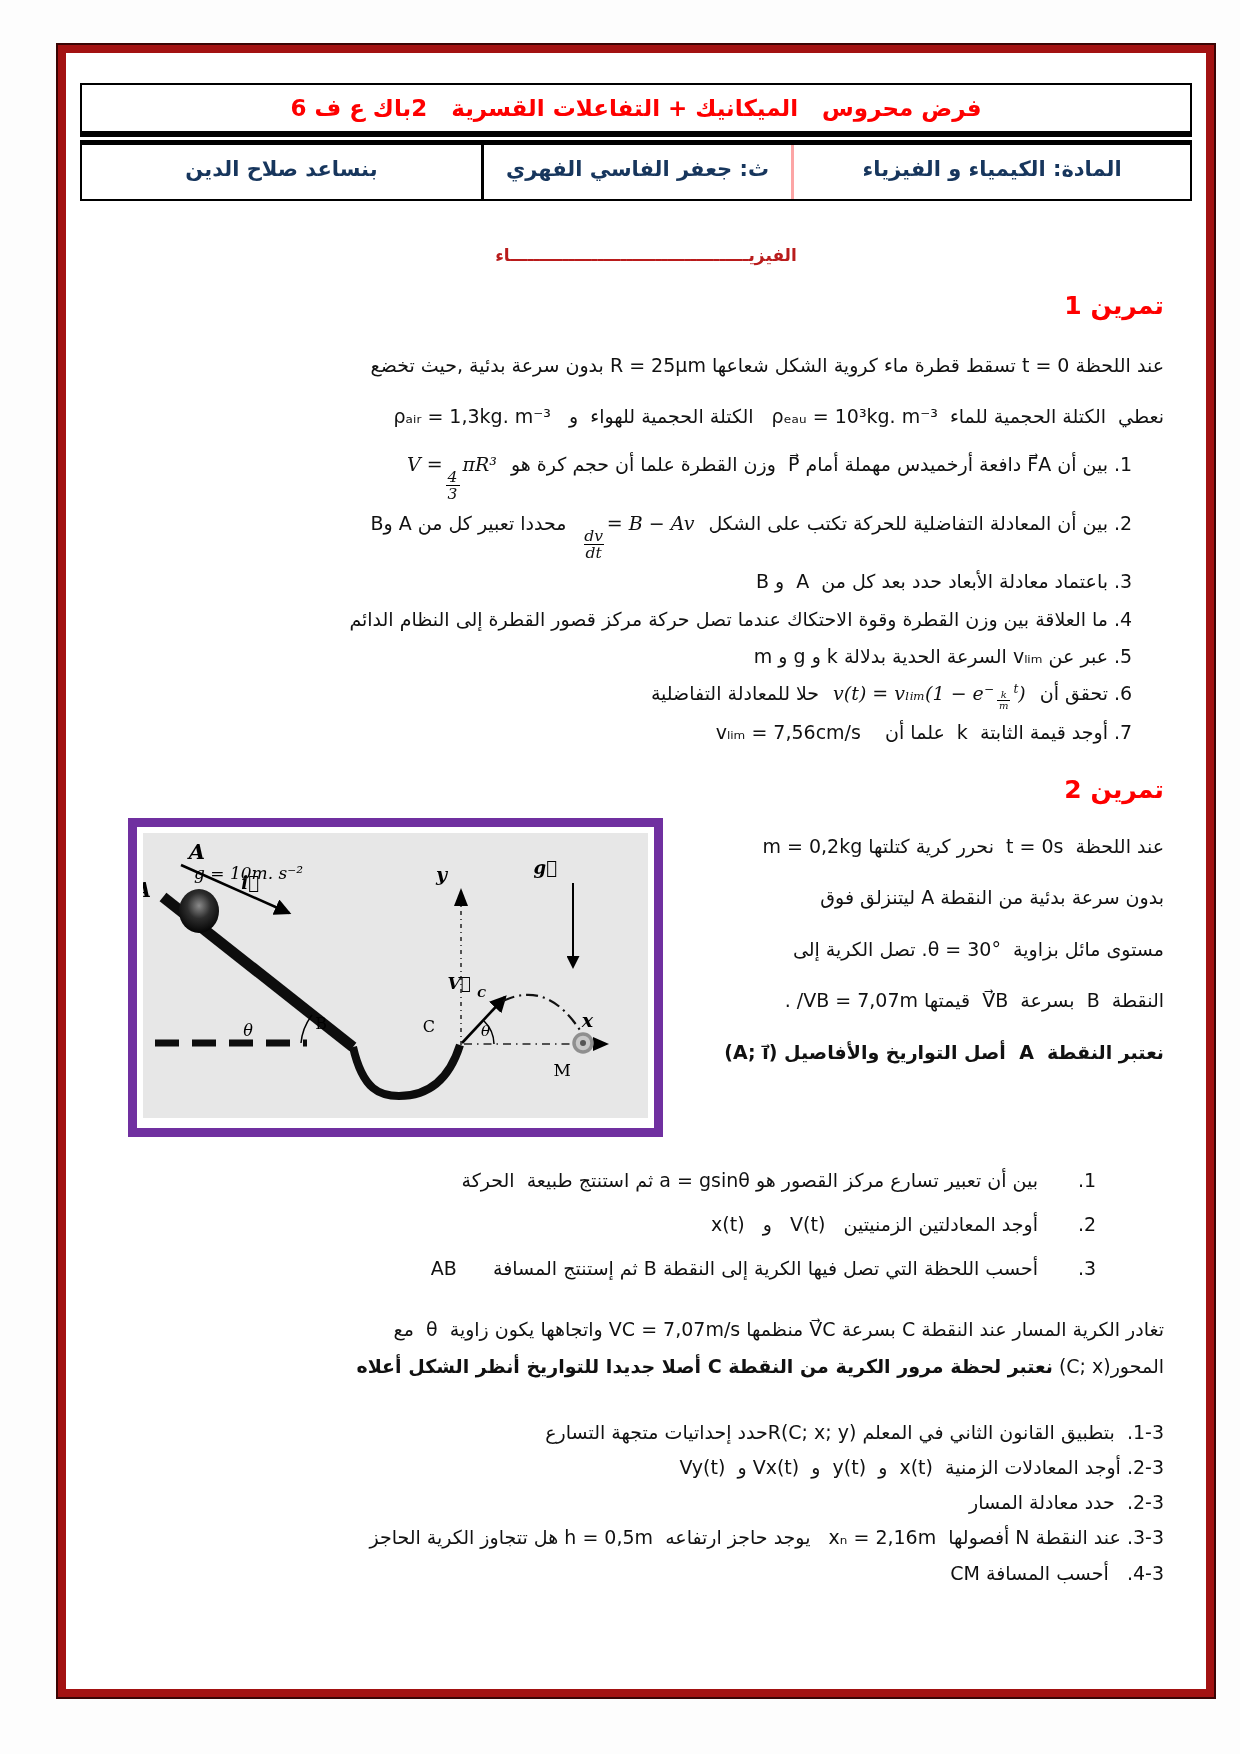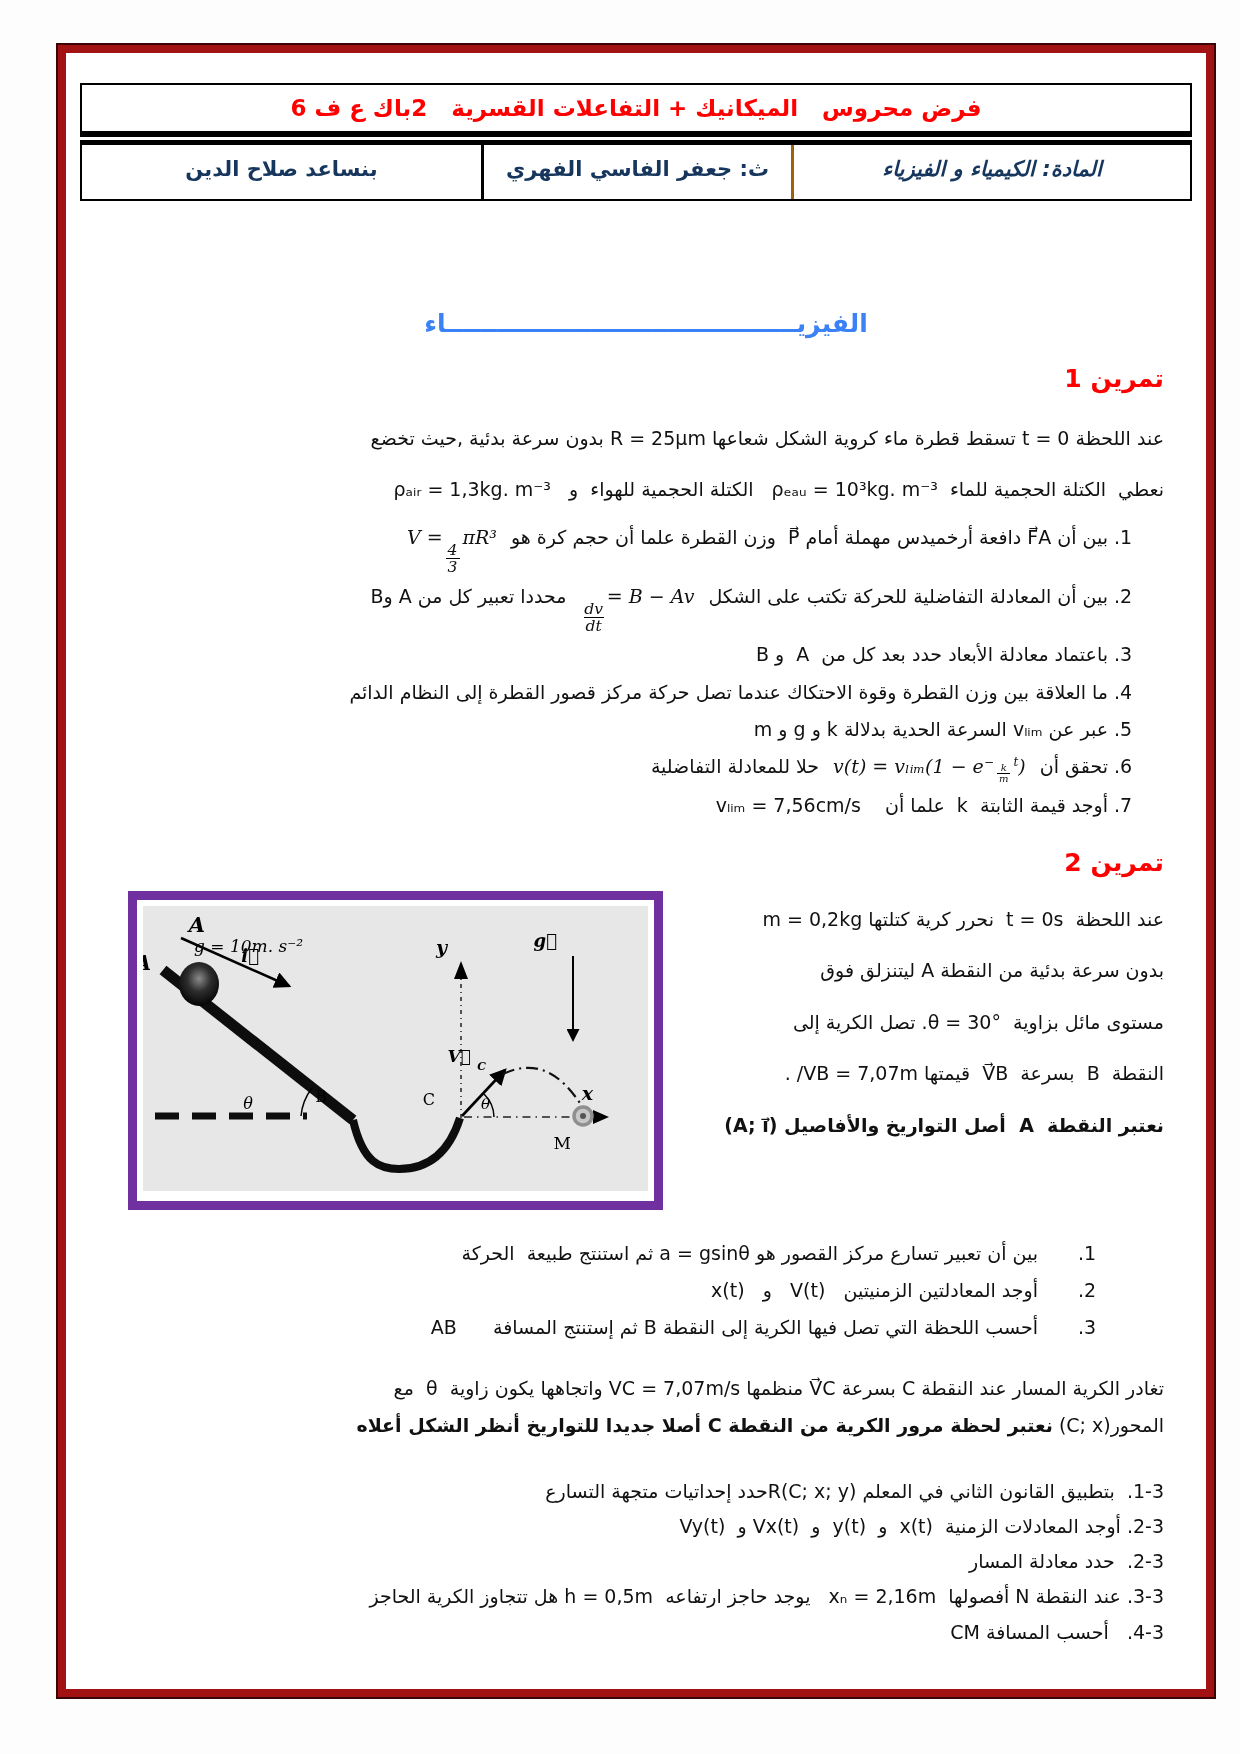--- a/index.html
+++ b/index.html
@@ -6,34 +6,34 @@
   html,body { width:1240px; height:1754px; background:#fdfdfd; }
   body { font-family:"DejaVu Sans", sans-serif; color:#111; direction:rtl; position:relative; }
   .frame { position:absolute; top:45px; left:58px; width:1156px; height:1652px;
            border:8px solid #a31212; outline:2px solid #3a0404; background:#fff; }
   header { margin:30px 14px 0 14px; }
   .title-box { border:2px solid #000; border-bottom:6px solid #000; padding:10px 6px;
                text-align:center; color:#fe0000; font-weight:bold; font-size:23px; }
   .info-row { display:flex; border:2px solid #000; border-top:5px solid #000; margin-top:3px;
               color:#17365d; font-weight:bold; font-size:21px; text-align:center; }
   .info-row .cell { padding:12px 6px 18px 6px; }
-  .cell-subject { width:36%; border-left:3px solid #a16207;font-style:italic; }
+  .cell-subject { width:36%; border-left:3px solid #fca5a5; }
   .cell-school  { width:28%; border-left:3px solid #000; }
   .cell-teacher { width:36%; }
   main { padding:0 42px 0 62px; font-size:19px; }
   [data-bind] { white-space:pre-wrap; }
-  .physics-title { margin-top:108px; text-align:center; color:#3b82f6; font-weight:bold; font-size:25px; }
+  .physics-title { margin-top:44px; text-align:center; color:#b91c1c; font-weight:bold; font-size:17px; }
   .ex-heading { margin-top:26px; color:#fe0000; font-weight:bold; font-size:25px; text-align:right; }
   .intro { margin-top:26px; line-height:2.0; text-align:right; }
   .intro .l2 { display:block; text-align:left; padding-left:120px; }
   .given { margin-top:14px; text-align:right; line-height:1.9; }
   ol.qlist { margin:14px 30px 0 0; padding-right:26px; line-height:1.75; }
   ol.qlist li { margin:4px 0; }
   ol.qlist2 { margin:26px 62px 0 0; padding-right:30px; line-height:1.8; }
-  ol.qlist2 li { padding-right:34px; margin:3px 0; }
+  ol.qlist2 li { padding-right:34px; margin:10px 0; }
   .eq { direction:ltr; unicode-bidi:isolate; display:inline-block;
         font-family:"DejaVu Serif", serif; font-style:italic; margin:0 8px; }
   .frac { display:inline-flex; flex-direction:column; align-items:center;
           vertical-align:-0.7em; line-height:1.05; font-size:0.82em; margin:0 3px; }
   .frac .fd { border-top:1.4px solid #000; padding:0 2px; }
   sup.exp { font-size:12px; }
   sup.exp .frac { font-size:10px; vertical-align:-0.5em; }
   .ex2-top { display:flex; gap:18px; margin-top:14px; align-items:flex-start; }
   .fig-box { border:9px solid #7030a0; background:#fff; padding:6px; flex:0 0 auto; }
   .ex2-intro { flex:1 1 auto; padding-top:14px; }

